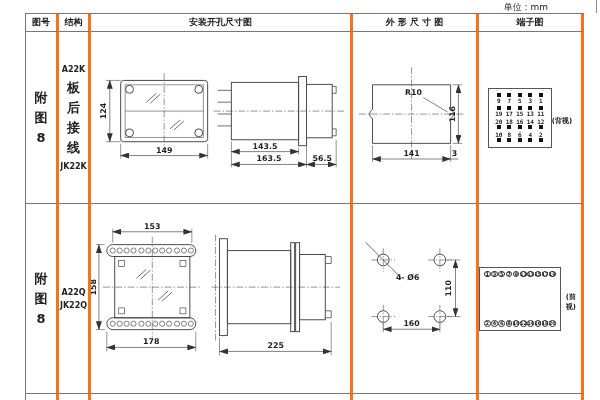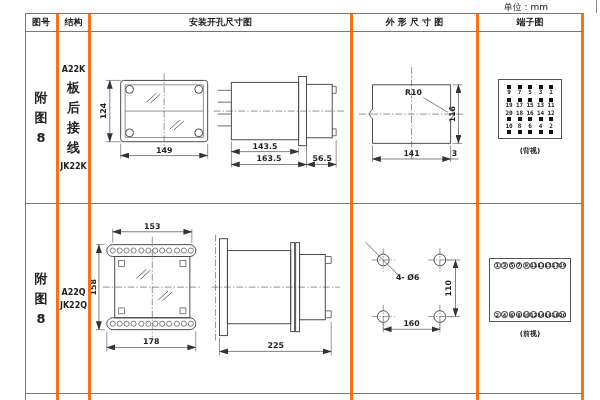--- a/index.html
+++ b/index.html
@@ -12,21 +12,21 @@
        grid-template-columns:33px 32px 262px 126px 105px;
        grid-template-rows:18px 172px 190px 7px;
        border-top:1px solid #777;border-left:1px solid #777;}
   .cell{border-right:3px solid #f97316;border-bottom:1px solid #777;position:relative;
         display:flex;align-items:center;justify-content:center;overflow:hidden;font-weight:bold;}
   .stub{border-bottom:none;}
   .hdr{font-size:9px;color:#1a1a1a;white-space:nowrap;}
   .vchars{width:13px;word-break:break-all;text-align:center;line-height:20px;font-size:13px;color:#222;}
   .structcell{flex-direction:column;gap:4px;}
   .model{font-size:8px;color:#222;white-space:nowrap;}
-  .termcell{flex-direction:column;}
+  .termcell{flex-direction:row;}
   .term-box{border:1px solid #555;background:#fff;display:flex;flex-direction:column;box-sizing:border-box;}
   .term-box.dots{width:64px;height:60px;padding:4px 5px;justify-content:space-between;}
   .trow{display:flex;justify-content:space-between;}
   .tcell{display:flex;flex-direction:column;align-items:center;width:10px;}
   .tdot{width:4px;height:4px;background:#111;margin:0.5px 0;}
   .tnum{font-size:6px;line-height:6px;color:#222;font-family:"DejaVu Sans Mono",monospace;}
   .term-box.circles{width:82px;height:64px;padding:3px 4px;justify-content:space-between;}
   .crow{display:flex;justify-content:space-between;}
   .tcirc{width:6.6px;height:6.6px;border:0.8px solid #333;border-radius:50%;font-size:5px;
          line-height:6px;display:flex;align-items:center;justify-content:center;color:#222;box-sizing:border-box;}

